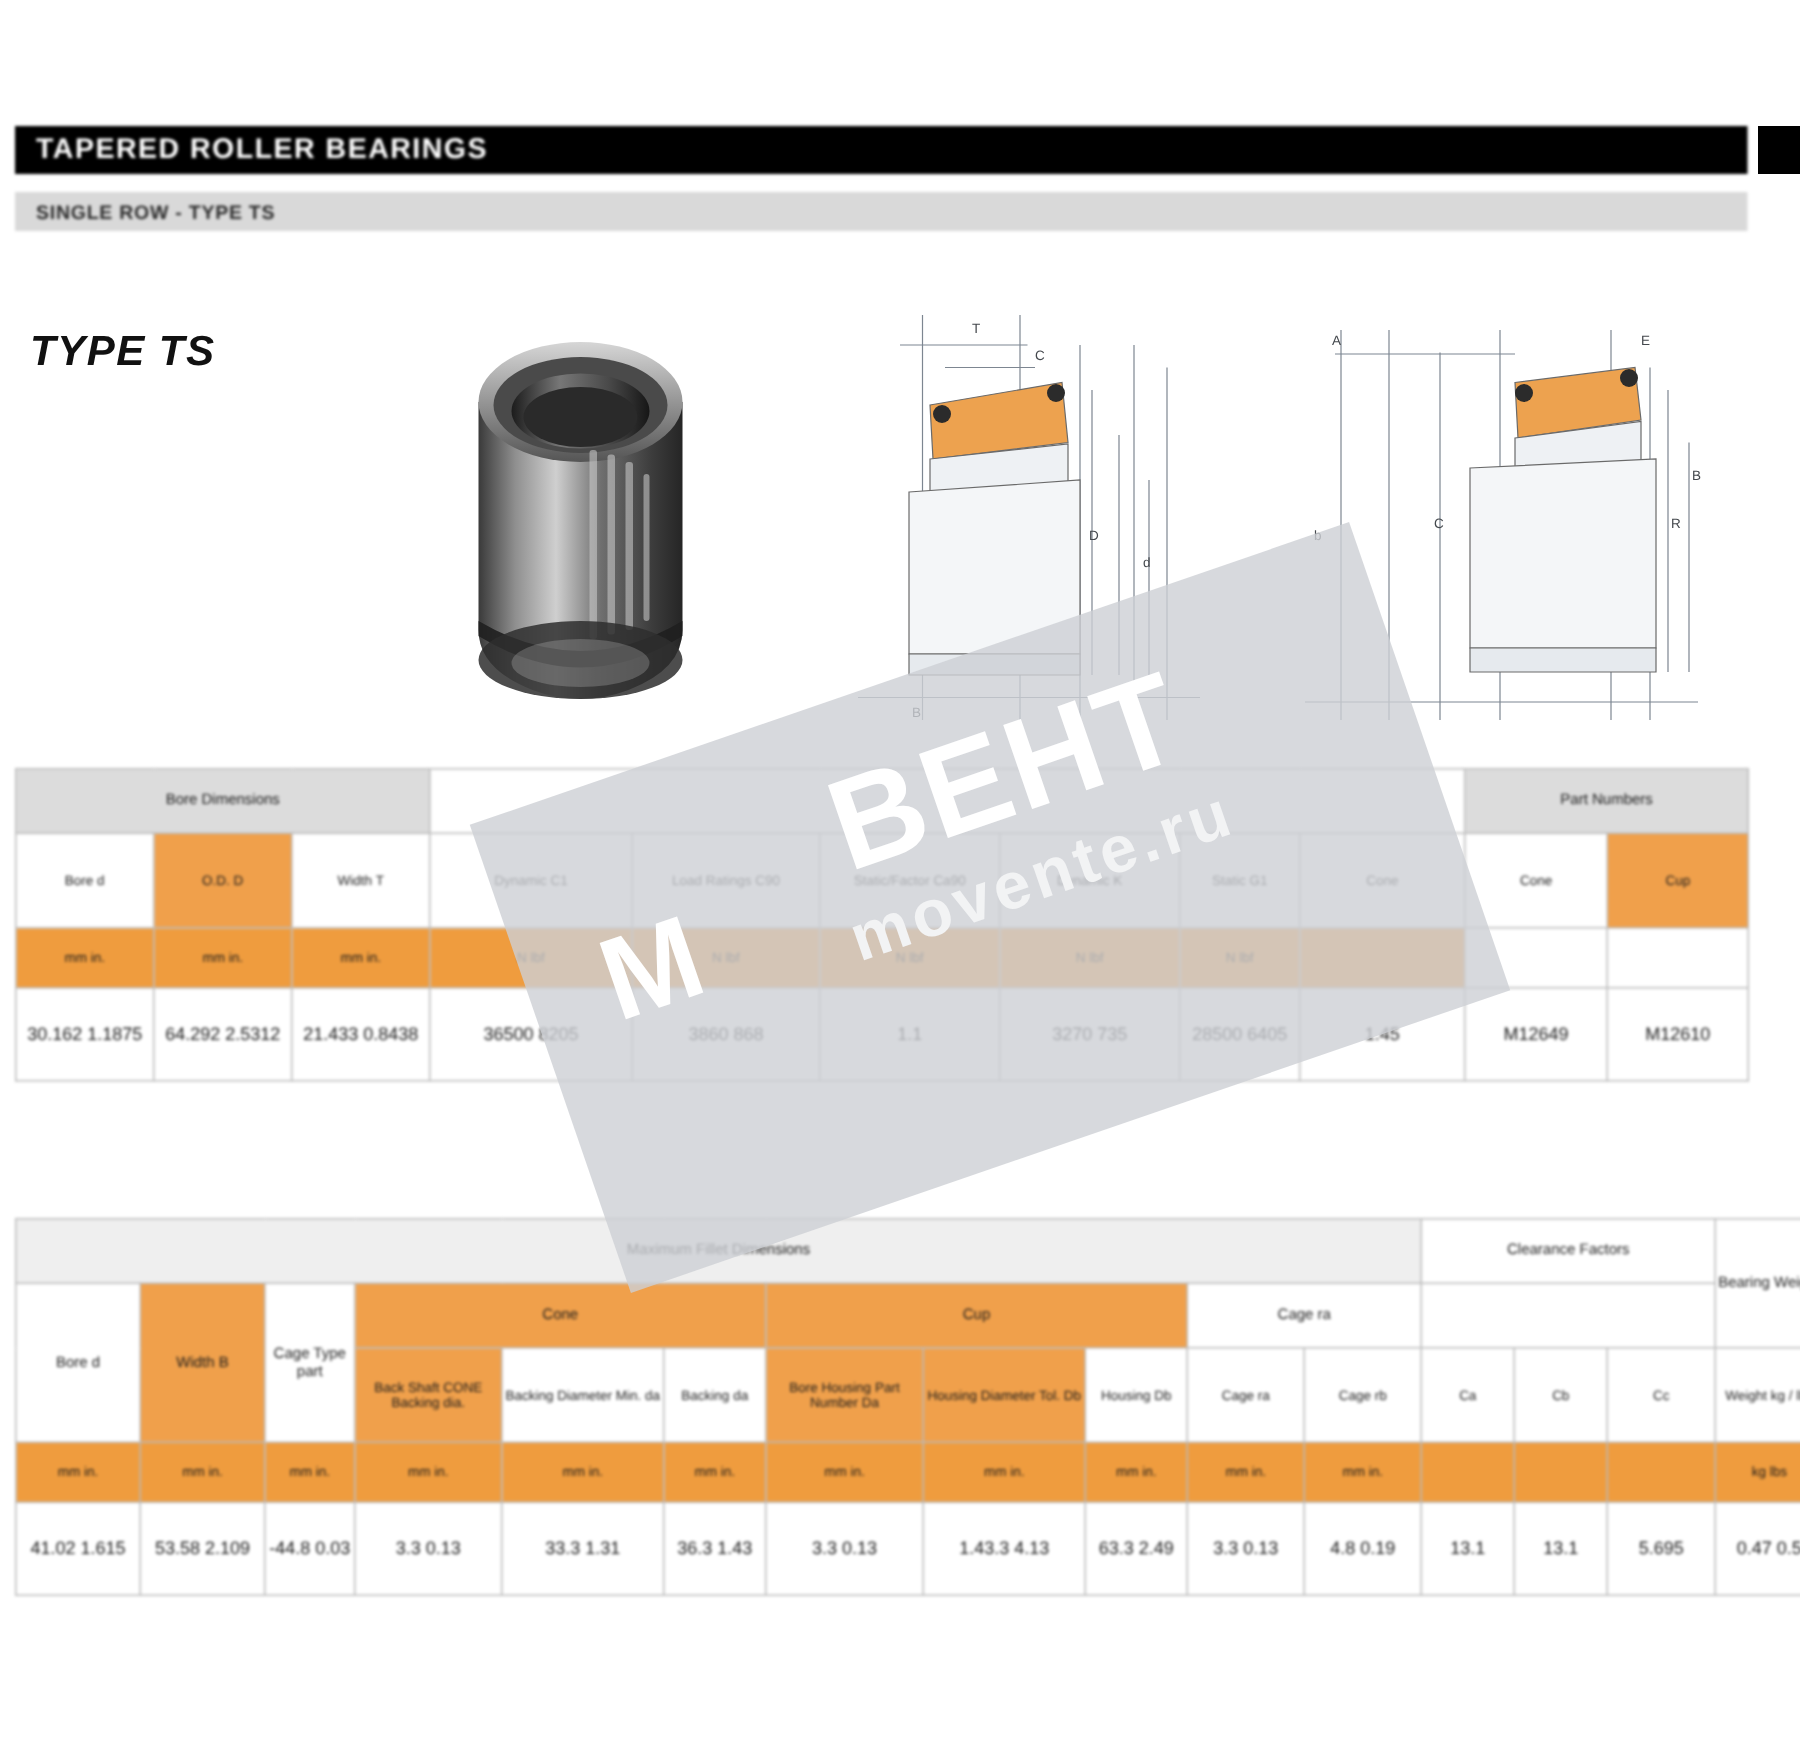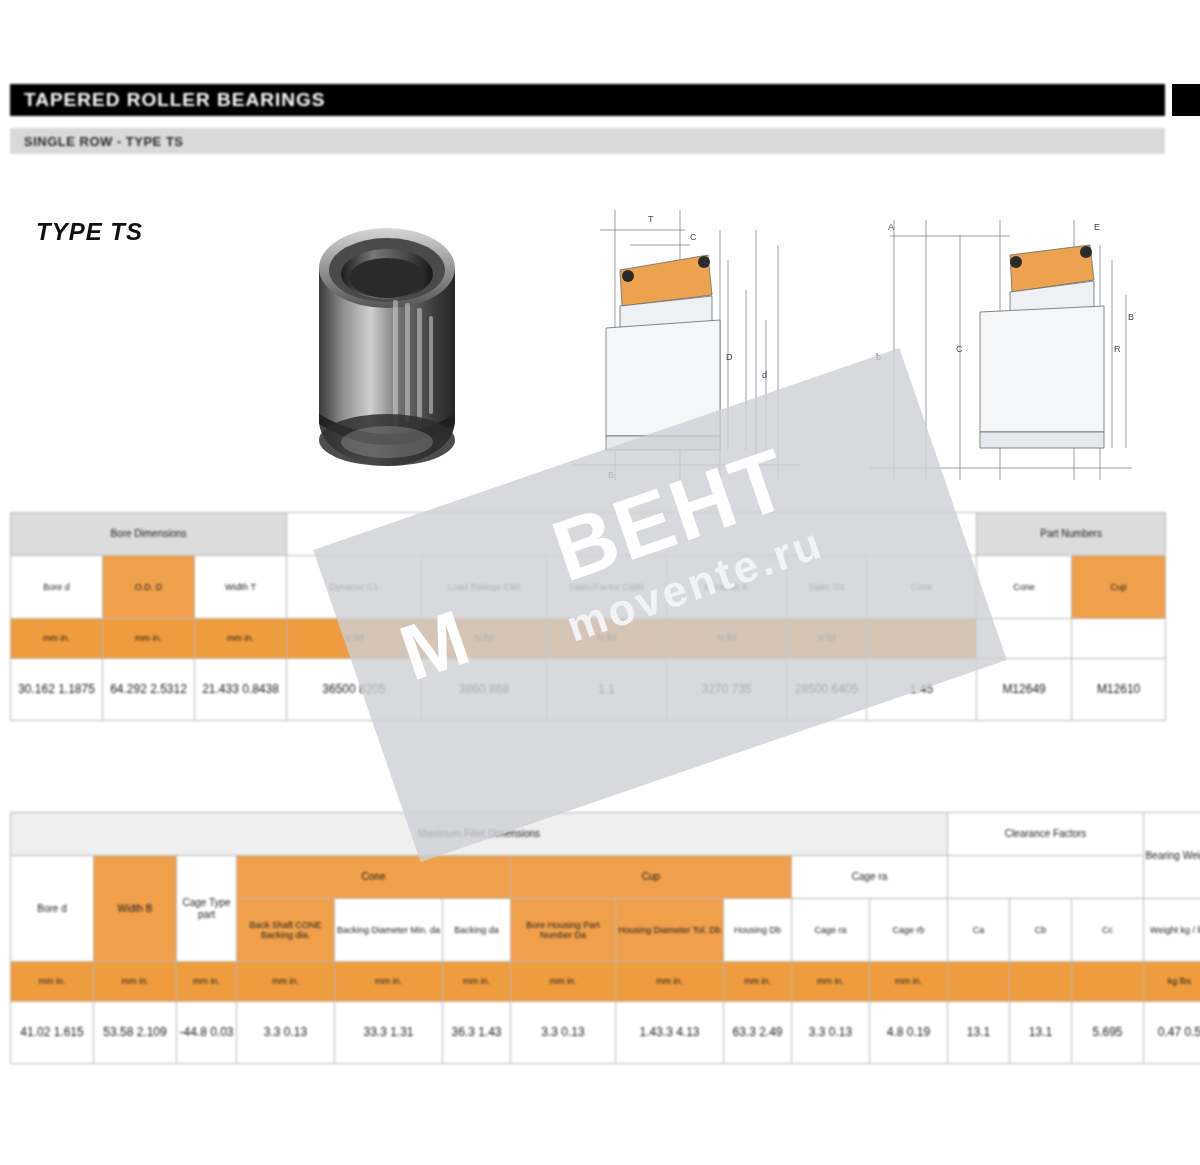--- a/index.html
+++ b/index.html
@@ -57,22 +57,22 @@
     box-sizing: border-box;
     font-size: 13px;
     font-weight: bold;
     letter-spacing: 0.5px;
     filter: blur(1.0px);
   }
 
   
   .type-title {
     position: absolute;
-    left: 36px; top: 218px;
-    font-size: 24px;
+    left: 20px; top: 218px;
+    font-size: 28px;
     font-weight: bold;
     font-style: italic;
     color: #111;
     letter-spacing: 1px;
   }
 
   
   .bearing-photo {
     position: absolute;
     left: 297px; top: 208px;

